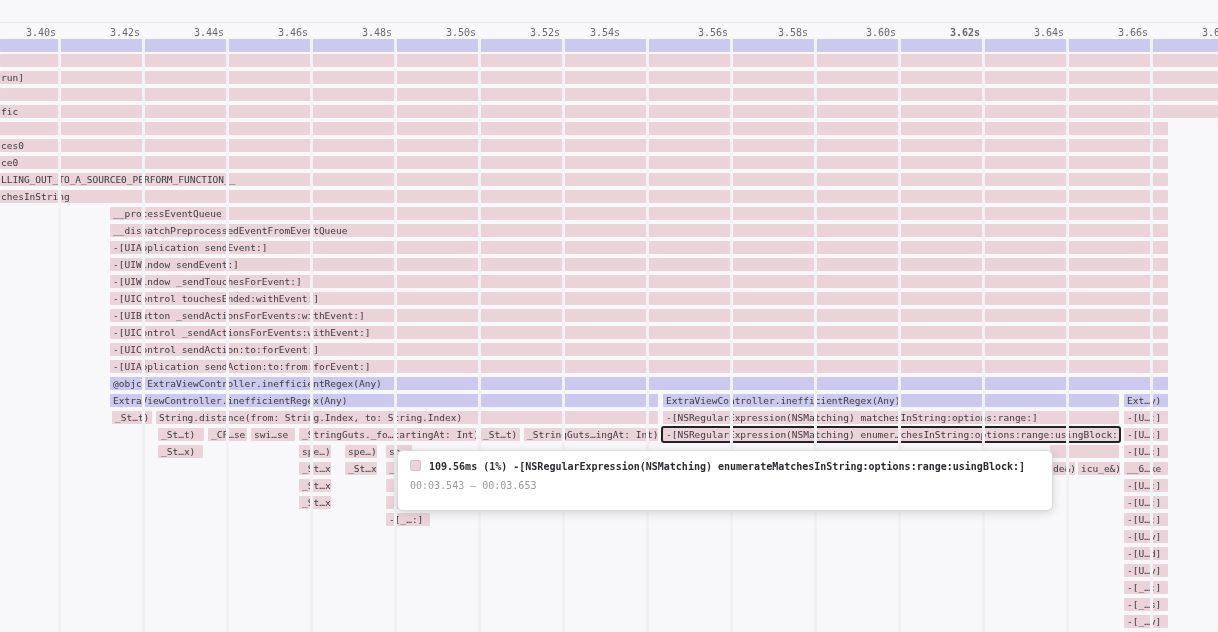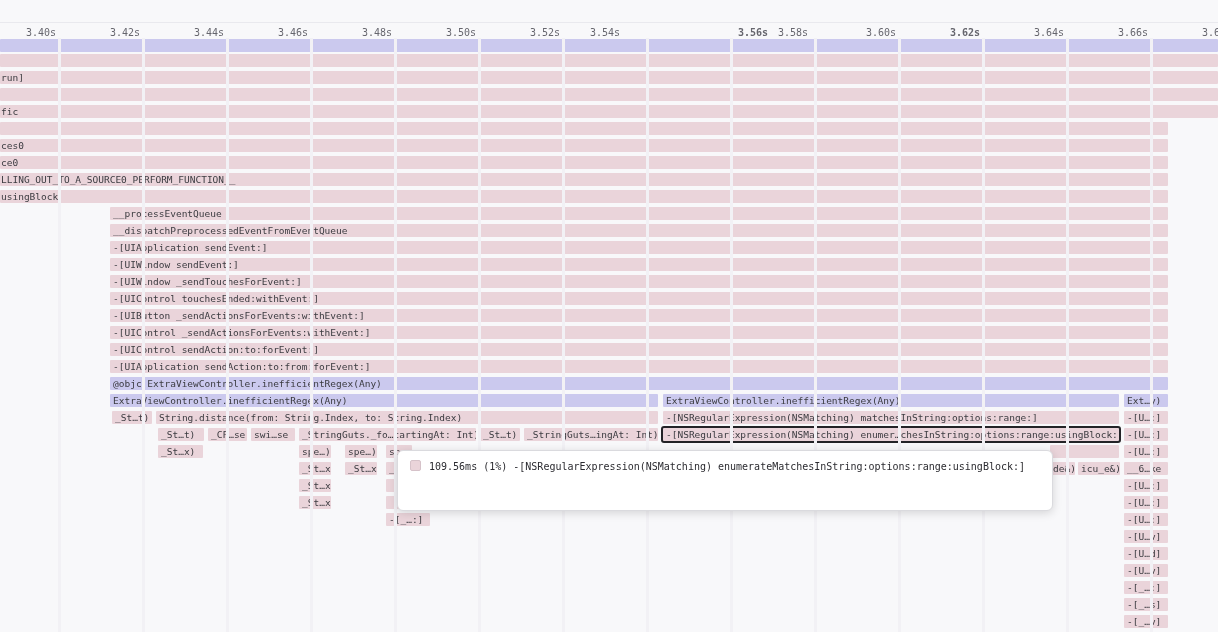--- a/index.html
+++ b/index.html
@@ -28,21 +28,21 @@
   .box.purple{background:#cbc9ee;}
   .box.edge{padding-left:1px;}
   .box.sel{outline:2px solid #232327;outline-offset:0;z-index:2;}
   .tooltip{
     position:absolute;left:397px;top:450px;width:656px;height:61px;
     background:#ffffff;border:1px solid #dadade;border-radius:6px;
     box-shadow:0 2px 10px rgba(0,0,0,0.15);
     z-index:10;box-sizing:border-box;
     padding:6px 12px 0 12px;font-size:10px;
   }
-  .tt-line1{color:#2b2b30;font-weight:400;line-height:19px;white-space:nowrap;overflow:hidden;}
+  .tt-line1{color:#2b2b30;font-weight:700;line-height:19px;white-space:nowrap;overflow:hidden;}
   .swatch{
     display:inline-block;width:9px;height:9px;margin-right:8px;
     background:#ead4da;border:1px solid #d6c2c9;border-radius:2px;
     vertical-align:-1px;
   }
   .tt-sub,.tt-time{color:#97979f;line-height:19px;white-space:nowrap;}
 </style>
 </head>
 <body>
 
@@ -50,21 +50,21 @@
 
 <div id="axis">
     <span class="axis-label" style="left: 56px;">3.40s</span>
     <span class="axis-label" style="left: 140px;">3.42s</span>
     <span class="axis-label" style="left: 224px;">3.44s</span>
     <span class="axis-label" style="left: 308px;">3.46s</span>
     <span class="axis-label" style="left: 392px;">3.48s</span>
     <span class="axis-label" style="left: 476px;">3.50s</span>
     <span class="axis-label" style="left: 560px;">3.52s</span>
     <span class="axis-label" style="left: 620px;">3.54s</span>
-    <span class="axis-label" style="left: 768px; font-weight: bold;">3.56s</span>
+    <span class="axis-label" style="left: 728px;">3.56s</span>
     <span class="axis-label" style="left: 808px;">3.58s</span>
     <span class="axis-label" style="left: 896px;">3.60s</span>
     <span class="axis-label" style="left: 980px; font-weight: bold;">3.62s</span>
     <span class="axis-label" style="left: 1064px;">3.64s</span>
     <span class="axis-label" style="left: 1148px;">3.66s</span>
     <span class="axis-label" style="left: 1232px;">3.68s</span>
   </div>
 <div id="gridlines">
     <div class="gridline" style="left: 58px;"></div>
     <div class="gridline" style="left: 142px;"></div>
@@ -84,21 +84,21 @@
 <div id="rows">
     <div class="box purple" style="left: 0px; top: 39px; width: 1218px;"></div>
     <div class="box" style="left: 0px; top: 54px; width: 1218px;"></div>
     <div class="box edge" style="left: 0px; top: 71px; width: 1218px;">run]</div>
     <div class="box" style="left: 0px; top: 88px; width: 1218px;"></div>
     <div class="box edge" style="left: 0px; top: 105px; width: 1218px;">fic</div>
     <div class="box" style="left: 0px; top: 122px; width: 1168px;"></div>
     <div class="box edge" style="left: 0px; top: 139px; width: 1168px;">ces0</div>
     <div class="box edge" style="left: 0px; top: 156px; width: 1168px;">ce0</div>
     <div class="box edge" style="left: 0px; top: 173px; width: 1168px;">LLING_OUT_TO_A_SOURCE0_PERFORM_FUNCTION__</div>
-    <div class="box edge" style="left: 0px; top: 190px; width: 1168px;">usingBlock</div>
+    <div class="box edge" style="left: 0px; top: 190px; width: 1168px;">chesInString</div>
     <div class="box" style="left: 110px; top: 207px; width: 1058px;">__processEventQueue</div>
     <div class="box" style="left: 110px; top: 224px; width: 1058px;">__dispatchPreprocessedEventFromEventQueue</div>
     <div class="box" style="left: 110px; top: 241px; width: 1058px;">-[UIApplication sendEvent:]</div>
     <div class="box" style="left: 110px; top: 258px; width: 1058px;">-[UIWindow sendEvent:]</div>
     <div class="box" style="left: 110px; top: 275px; width: 1058px;">-[UIWindow _sendTouchesForEvent:]</div>
     <div class="box" style="left: 110px; top: 292px; width: 1058px;">-[UIControl touchesEnded:withEvent:]</div>
     <div class="box" style="left: 110px; top: 309px; width: 1058px;">-[UIButton _sendActionsForEvents:withEvent:]</div>
     <div class="box" style="left: 110px; top: 326px; width: 1058px;">-[UIControl _sendActionsForEvents:withEvent:]</div>
     <div class="box" style="left: 110px; top: 343px; width: 1058px;">-[UIControl sendAction:to:forEvent:]</div>
     <div class="box" style="left: 110px; top: 360px; width: 1058px;">-[UIApplication sendAction:to:from:forEvent:]</div>
@@ -141,13 +141,14 @@
     <div class="box" style="left: 1124px; top: 530px; width: 44px;">-[U…v]</div>
     <div class="box" style="left: 1124px; top: 547px; width: 44px;">-[U…d]</div>
     <div class="box" style="left: 1124px; top: 564px; width: 44px;">-[U…v]</div>
     <div class="box" style="left: 1124px; top: 581px; width: 44px;">-[_…:]</div>
     <div class="box" style="left: 1124px; top: 598px; width: 44px;">-[_…s]</div>
     <div class="box" style="left: 1124px; top: 615px; width: 44px;">-[_…v]</div>
   </div>
 
 <div class="tooltip">
   <div class="tt-line1"><span class="swatch"></span><span>109.56ms (1%) -[NSRegularExpression(NSMatching) enumerateMatchesInString:options:range:usingBlock:]</span></div>
+  <div class="tt-time">00:03.543 — 00:03.653</div>
 </div>
 
 </body></html>

